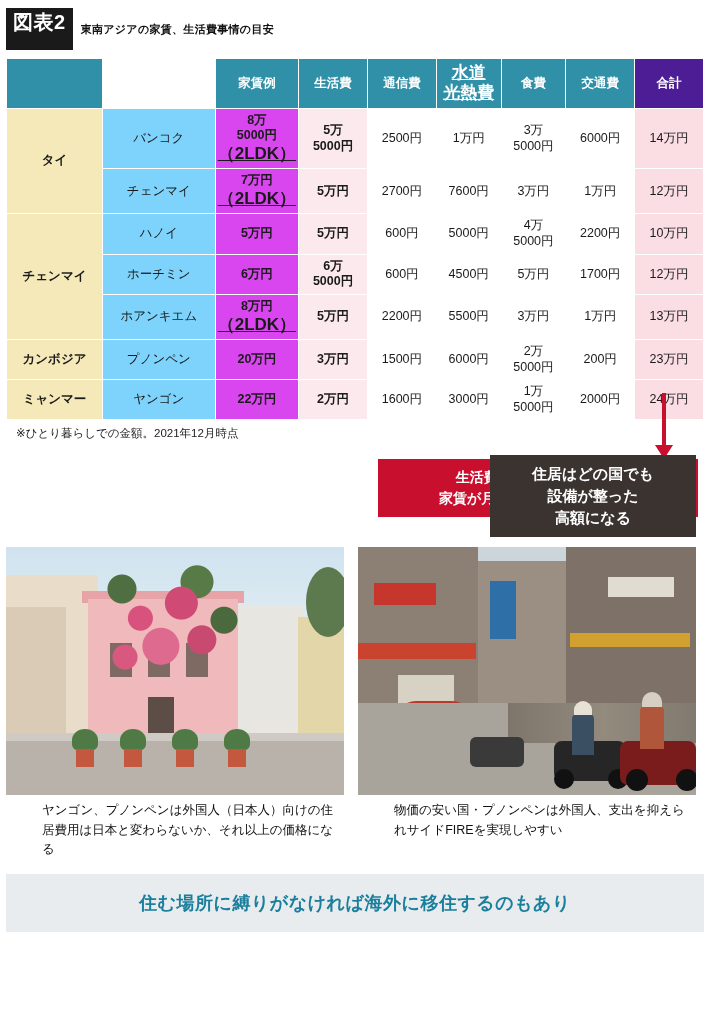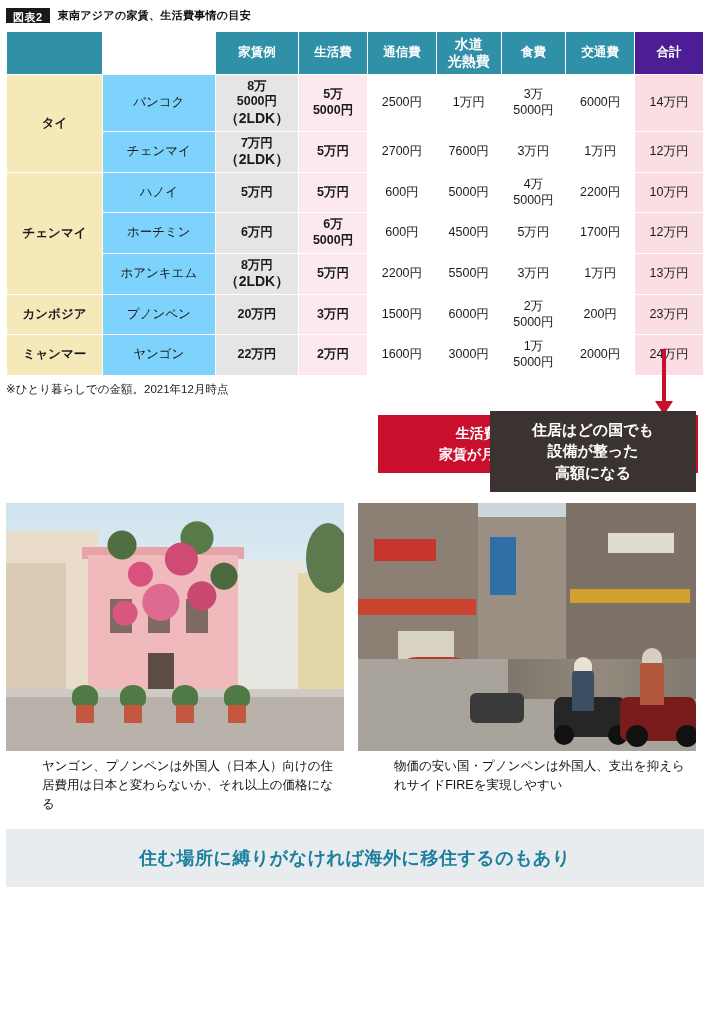--- a/index.html
+++ b/index.html
@@ -20,23 +20,23 @@
   
   .title-row {
     display: flex;
     align-items: center;
     gap: 8px;
     padding: 8px 6px 6px 6px;
   }
   .title-badge {
     background: #1a1a1a;
     color: #ffffff;
-    font-size: 11px;
-    font-weight: bold;
-    padding: 3px 7px 0 7px;
+    font-size: 20px;
+    font-weight: bold;
+    padding: 3px 7px 17px 7px;
     line-height: 1.1;
     letter-spacing: 0.5px;
   }
   .title-text {
     font-size: 11px;
     font-weight: bold;
     letter-spacing: 0.3px;
     color: #111;
   }
 
@@ -78,47 +78,48 @@
     color: #1a1a1a;
     border: 1px solid #ffffff;
   }
   td.city {
     background: #7dd3fc;
     font-weight: normal;
     font-size: 13px;
     color: #1a1a1a;
   }
   td.rent {
-    background: #e5e5e5;
+    background: #d946ef;
     font-weight: bold;
     font-size: 13px;
   }
   td.living {
     background: #fbe9ee;
     font-weight: bold;
     font-size: 13px;
   }
   td.plain {
     background: #ffffff;
     font-size: 12.5px;
     border: 1px solid #cfcfcf;
   }
   td.total {
     background: #fbdde4;
     font-weight: normal;
     font-size: 13.5px;
   }
-  .small { font-size: 14px; display: block; line-height: 1.2;}
+  .small { font-size: 17px; display: block; line-height: 1.2; text-decoration: underline;}
   .cellmulti { line-height: 1.2; }
 
   
   .note {
     font-size: 11.5px;
     color: #222;
     padding: 6px 6px 0 6px;
+    margin-left: 10px;
   }
 
   
   .callout-zone {
     position: relative;
     height: 84px;
     margin-top: 4px;
   }
   .callout {
     position: absolute;

